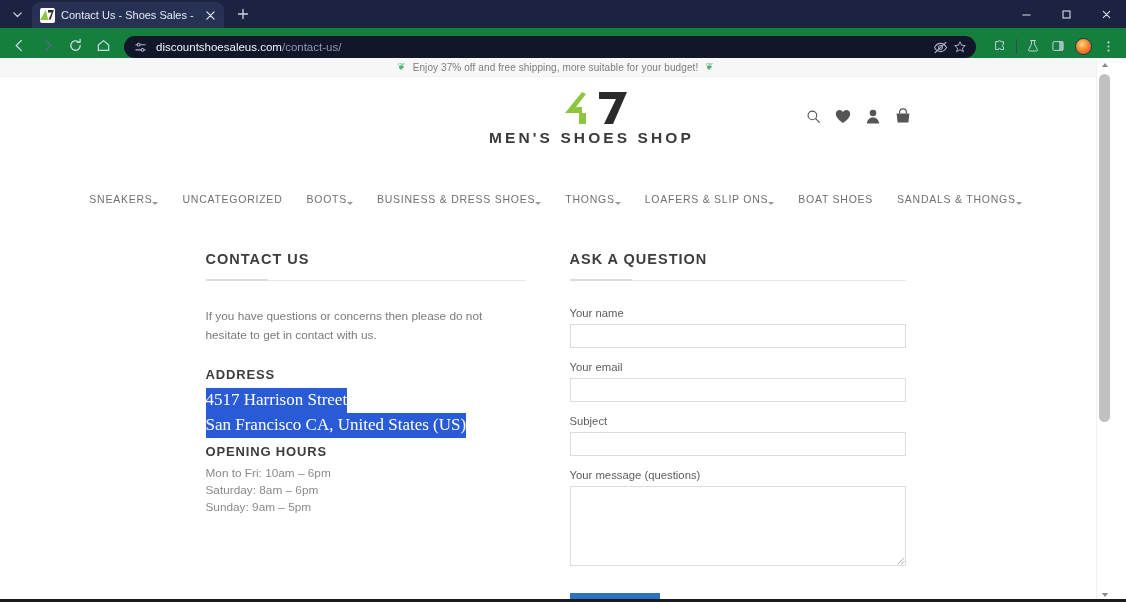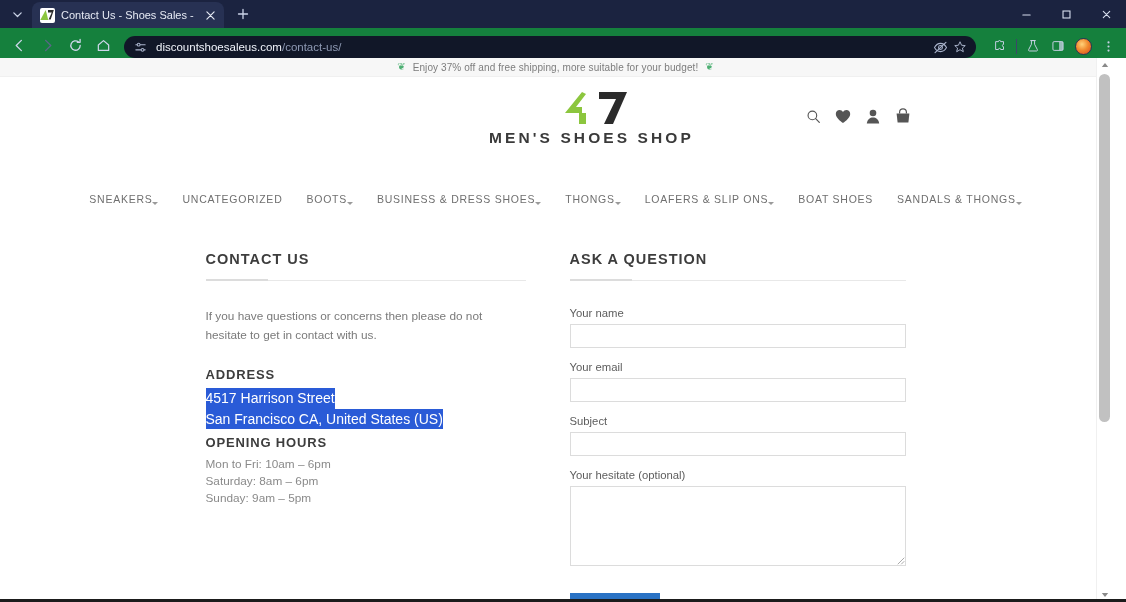--- a/index.html
+++ b/index.html
@@ -294,24 +294,25 @@
   .sub-title {
     font-size: 13px;
     letter-spacing: .85px;
     color: #3d3d3d;
     font-weight: 700;
     margin-top: 22px;
     margin-bottom: 6px;
     text-transform: uppercase;
   }
   .addr-line {
-    font-size: 14px;
+    font-size: 17px;
     line-height: 1.45;
     color: #7a7a7a;
     display: inline-block;
+    font-family: Liberation Serif, serif;
   }
   .addr-line.sel {
     background: #2a5bd7;
     color: #ffffff;
   }
   .hours-line {
     font-size: 11.8px;
     line-height: 1.45;
     color: #8a8a8a;
   }
@@ -645,21 +646,21 @@
             </div>
             <div class="field">
               <label class="field-label">Your email</label>
               <input class="txt-input" type="text" value="" style="">
             </div>
             <div class="field">
               <label class="field-label">Subject</label>
               <input class="txt-input" type="text" value="" style="">
             </div>
             <div class="field" style="position:relative;">
-              <label class="field-label">Your hesitate (optional)</label>
+              <label class="field-label">Your message (questions)</label>
               <div style="position:relative;width:336px;">
                 <textarea class="txt-area" style=""></textarea>
                 <svg class="resize-grip" viewBox="0 0 12 12">
                   <path d="M11 5 L5 11 M11 8.5 L8.5 11" stroke="#aaa" stroke-width="1" stroke-linecap="round"></path>
                 </svg>
               </div>
             </div>
             <button class="submit-btn" type="submit">SUBMIT</button>
           </form>
         </div>

